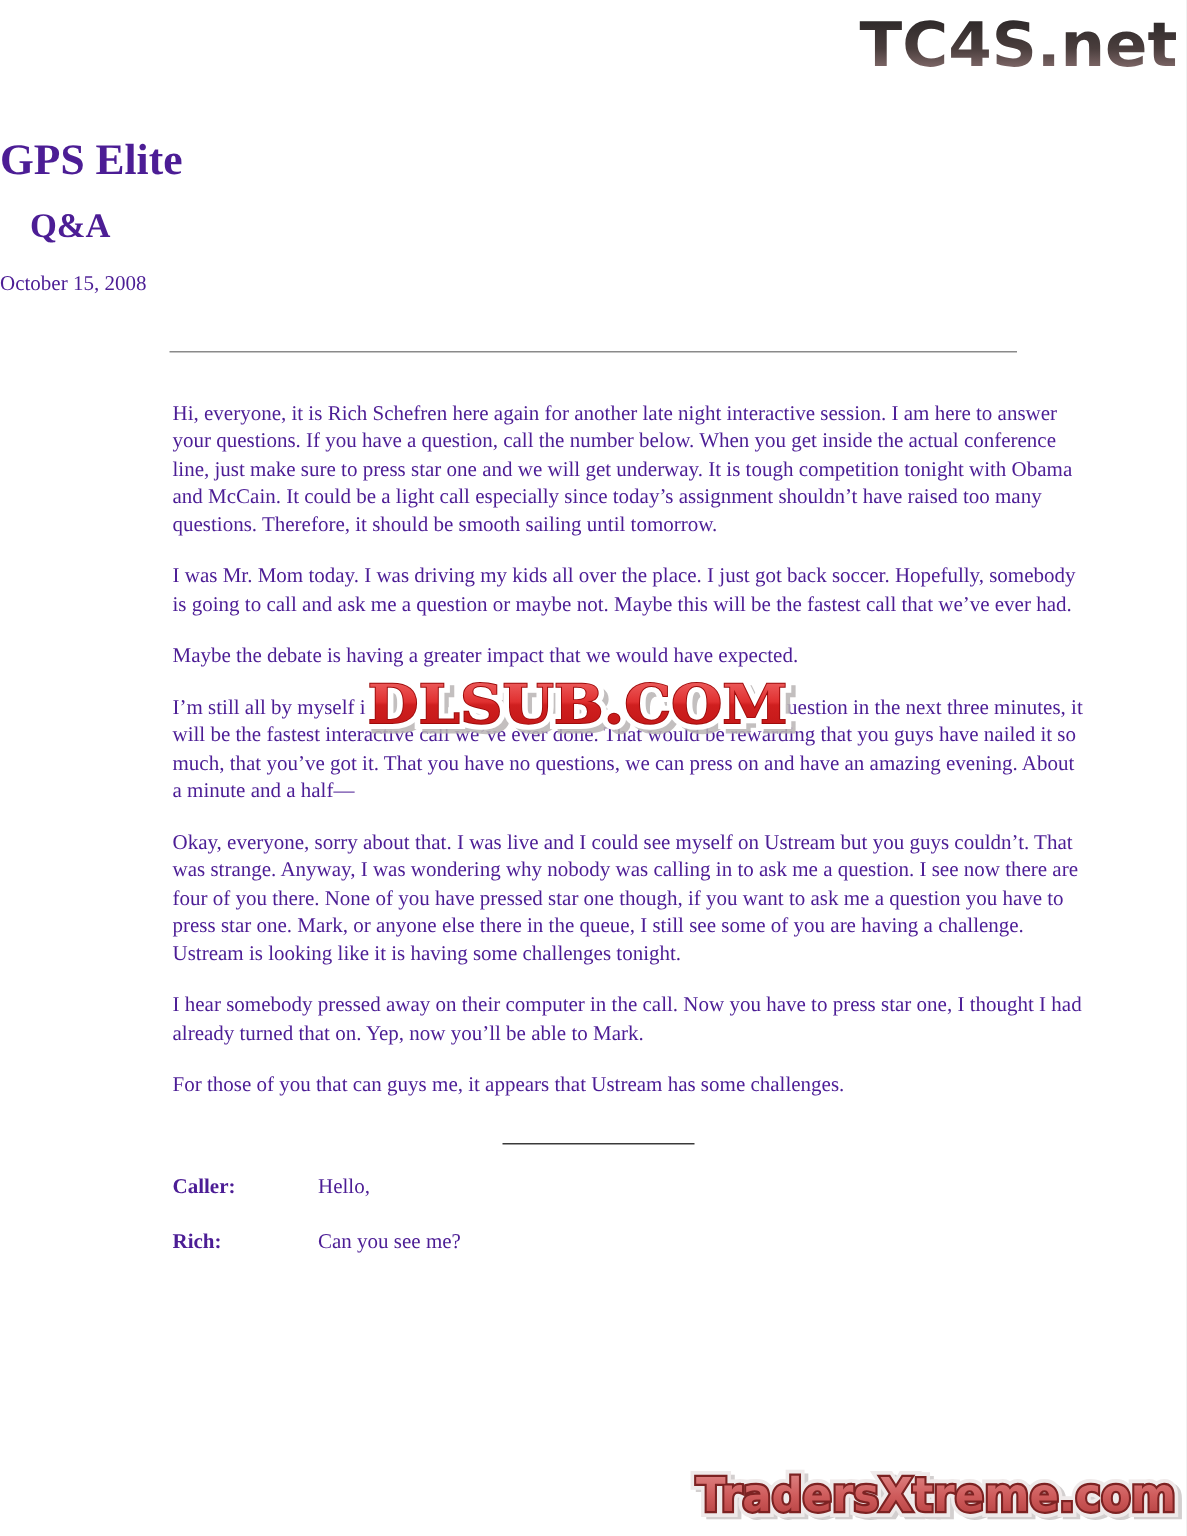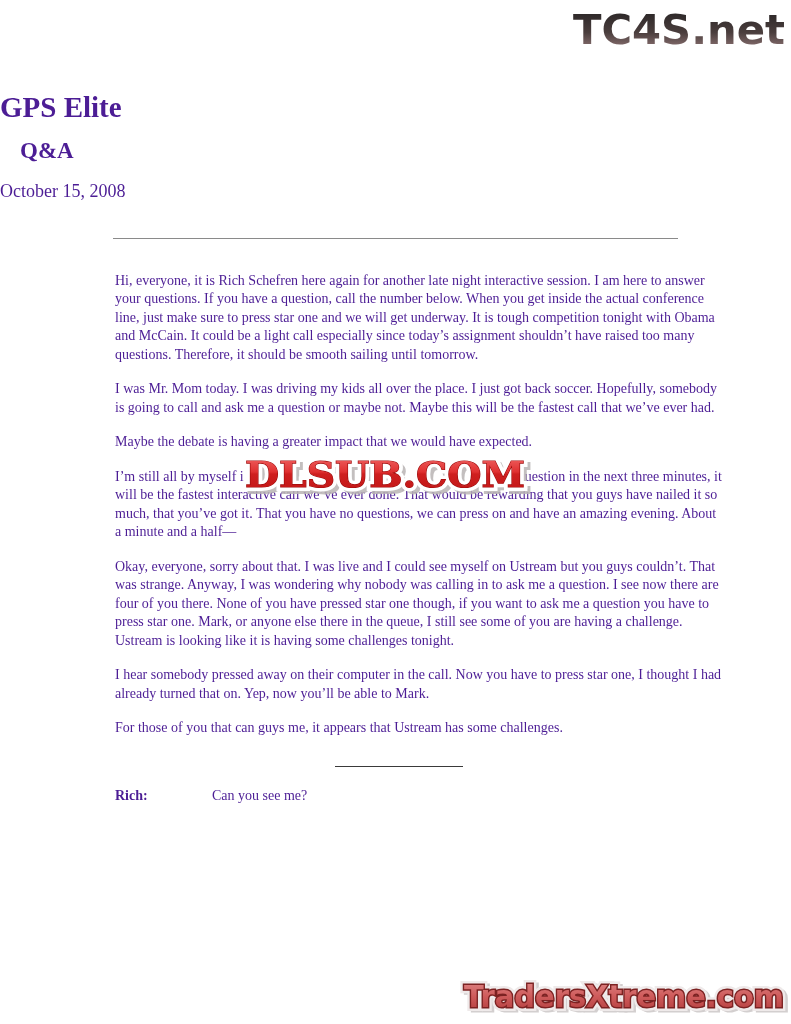--- a/index.html
+++ b/index.html
@@ -9,21 +9,21 @@
     font-family:"Liberation Serif", serif; color:#4c1d95;
   }
 
   
   .top-logo { position:absolute; top:3px; right:1px; width:222px; height:50px; }
 
   
   .doc-header { text-align:left; padding-top:92px; }
   .doc-header h1 { margin:0; font-size:29px; line-height:1.1; font-weight:bold; }
   .doc-header h2 { margin:14px 0 0 0; font-size:23px; line-height:1.1; font-weight:bold;padding-left:20px; }
-  .doc-date { margin-top:19px; font-size:18px; line-height:1.1; }
+  .doc-date { margin-top:19px; font-size:14px; line-height:1.1; }
 
   hr.rule { border:none; border-top:1.5px solid #8a8a8a; margin:36px 113px 0 113px; }
 
   .content { padding:33px 68px 0 115px; }
   .content p { margin:0 0 16px 0; font-size:14px; line-height:18.5px; }
 
   
   .wm-slot { display:inline-block; width:274px; height:12px; position:relative; vertical-align:baseline; }
   .wm-slot svg { position:absolute; left:-8px; top:-18px; }
 
@@ -85,20 +85,23 @@
       </svg></span><span>question in the next three minutes, it will be the fastest interactive call we’ve ever done. That would be rewarding that you guys have nailed it so much, that you’ve got it. That you have no questions, we can press on and have an amazing evening. About a minute and a half—</span></p>
 
     <p>Okay, everyone, sorry about that. I was live and I could see myself on Ustream but you guys couldn’t. That was strange. Anyway, I was wondering why nobody was calling in to ask me a question. I see now there are four of you there. None of you have pressed star one though, if you want to ask me a question you have to press star one. Mark, or anyone else there in the queue, I still see some of you are having a challenge. Ustream is looking like it is having some challenges tonight.</p>
     <p>I hear somebody pressed away on their computer in the call. Now you have to press star one, I thought I had already turned that on. Yep, now you’ll be able to Mark.</p>
     <p>For those of you that can guys me, it appears that Ustream has some challenges.</p>
 
     <div class="small-divider"></div>
 
     <div class="dialogue">
       <div class="dialogue-row">
+        <span class="speaker">Caller:</span><span class="line">Hello,</span>
+      </div>
+      <div class="dialogue-row">
         <span class="speaker">Rich:</span><span class="line">Can you see me?</span>
       </div>
     </div>
   </main>
 
   <div class="bottom-logo">
     <svg width="334" height="48" viewBox="0 0 334 48">
       <defs>
         <linearGradient id="gBot" x1="0" y1="0" x2="0" y2="1">
           <stop offset="0" stop-color="#e08a8a"></stop>

